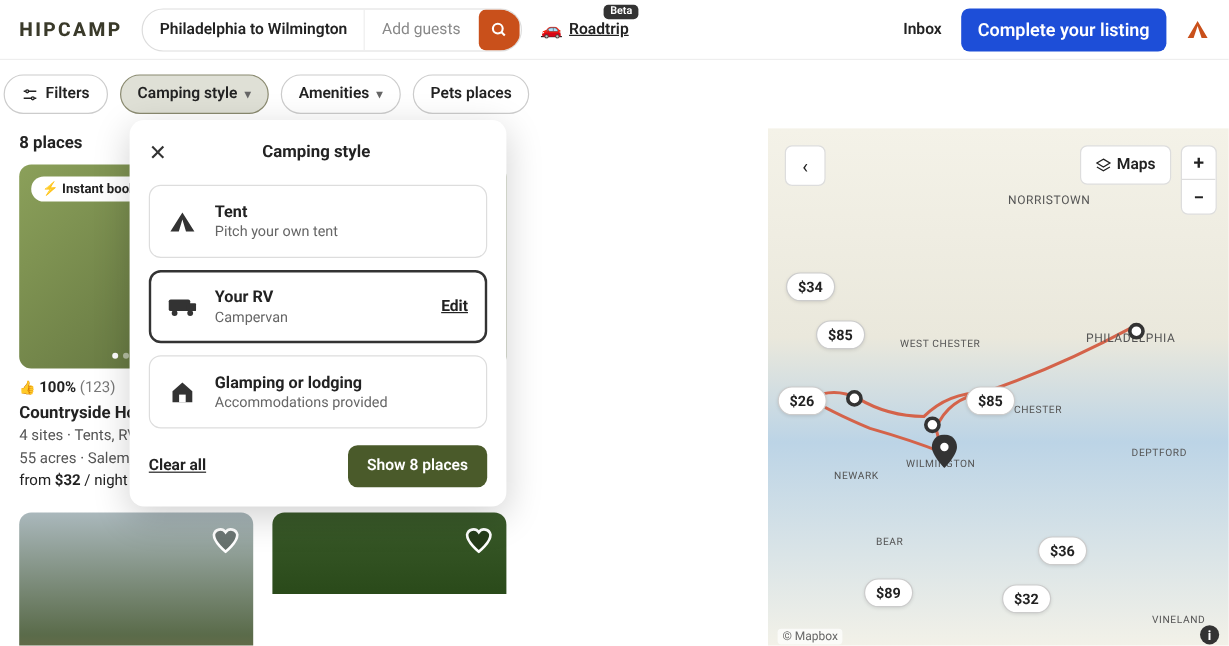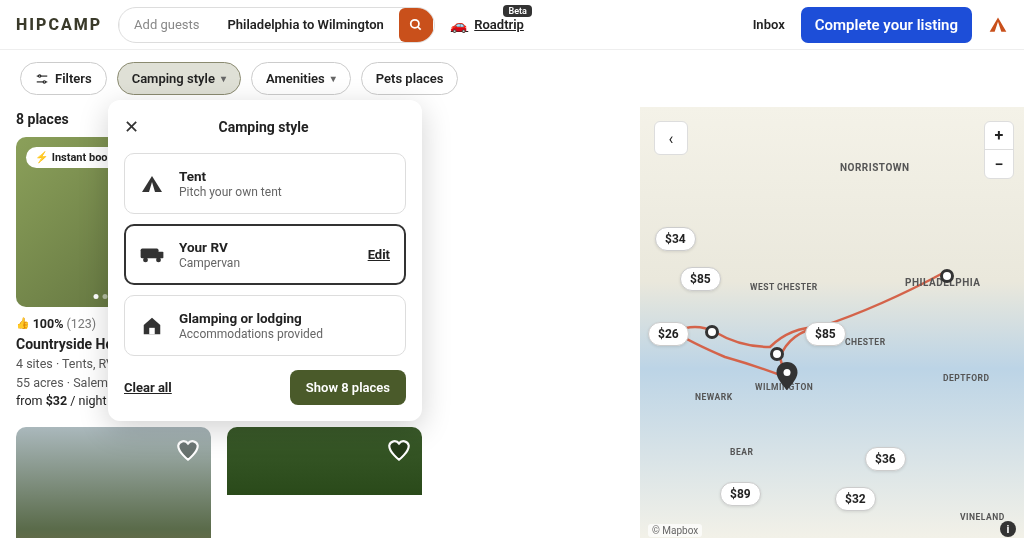--- a/index.html
+++ b/index.html
@@ -11,21 +11,21 @@
 .search-pill .seg.dest{font-weight:600}
 .search-pill .seg.guests{color:#888;border-left:1px solid #eee}
 .search-btn{width:34px;height:34px;background:#c9501b;display:flex;align-items:center;justify-content:center;color:#fff;border-radius:6px;margin:1px}
 .roadtrip{display:flex;align-items:center;gap:6px;font-size:13px;font-weight:600;text-decoration:underline;position:relative}
 .roadtrip .car{font-size:14px}
 .beta{position:absolute;top:-12px;right:-8px;background:#333;color:#fff;font-size:9px;padding:1px 5px;border-radius:4px;font-weight:600}
 .header-spacer{flex:1}
 .inbox{font-size:13px;font-weight:600}
 .complete-btn{background:#1d4ed8;color:#fff;font-size:15px;padding:9px 14px;border-radius:7px;font-weight:600}
 .tent-logo{width:20px;color:#c9501b}
-.filter-bar{display:flex;align-items:center;gap:10px;padding:12px 20px}
+.filter-bar{display:flex;align-items:center;gap:10px;padding:12px 3px}
 .chip{border:1px solid #ccc;border-radius:22px;padding:8px 14px;font-size:13px;font-weight:600;display:flex;align-items:center;gap:6px;background:#fff}
 .chip.sel{background:#dfe0d6;border-color:#8a8a70}
 .chip .car{font-size:10px;color:#666}
 .body{display:flex;height:calc(100% - 102px)}
 .listings{width:640px;padding:0 16px;overflow:hidden}
 .count{font-size:14px;font-weight:700;margin:4px 0 10px}
 .grid{display:flex;flex-wrap:wrap;gap:16px}
 .card{width:195px}
 .card .img{height:170px;border-radius:10px;position:relative;background:#556b2f;background-size:cover}
 .card .img.bg1{background:linear-gradient(135deg,#8ba05a 0%,#5a6b3a 100%)}
@@ -45,21 +45,21 @@
 .meta .price b{font-weight:700}
 .map{flex:1;position:relative;background:linear-gradient(180deg,#f4f2e8 0%,#eae8dc 40%,#bcd4e6 60%,#f4f2e8 100%)}
 .map-back{position:absolute;top:14px;left:14px;width:34px;height:34px;background:#fff;border:1px solid #ddd;border-radius:6px;display:flex;align-items:center;justify-content:center;font-size:16px}
 .map-btn{position:absolute;top:14px;right:48px;background:#fff;border:1px solid #ddd;border-radius:6px;padding:8px 12px;font-size:13px;font-weight:600;display:flex;align-items:center;gap:5px}
 .zoom{position:absolute;top:14px;right:10px;width:30px;background:#fff;border:1px solid #ddd;border-radius:6px;overflow:hidden}
 .zoom div{height:28px;display:flex;align-items:center;justify-content:center;font-size:16px;font-weight:600}
 .zoom div:first-child{border-bottom:1px solid #ddd}
 .price-pin{position:absolute;background:#fff;border:1px solid #ccc;border-radius:14px;padding:4px 9px;font-size:12px;font-weight:700;box-shadow:0 1px 3px rgba(0,0,0,.1)}
 .map-dot{position:absolute;width:14px;height:14px;background:#fff;border:3px solid #333;border-radius:50%}
 .map-pin{position:absolute;width:22px;height:28px;color:#333}
-.map-label{position:absolute;font-size:10px;font-weight:700;color:#555;letter-spacing:.5px}
+.map-label{position:absolute;font-size:10px;font-weight:400;color:#555;letter-spacing:.5px}
 .road{position:absolute;stroke:#d4634a;stroke-width:2.5;fill:none}
 .attribution{position:absolute;bottom:6px;left:8px;font-size:10px;color:#666;background:rgba(255,255,255,.7);padding:1px 4px;border-radius:3px}
 .info-circ{position:absolute;bottom:6px;right:8px;width:16px;height:16px;border-radius:50%;background:#333;color:#fff;font-size:11px;display:flex;align-items:center;justify-content:center;font-weight:700}
 .popover{position:absolute;top:100px;left:108px;width:314px;background:#fff;border-radius:12px;box-shadow:0 8px 30px rgba(0,0,0,.18);z-index:50;padding:16px}
 .pop-head{display:flex;align-items:center;margin-bottom:16px}
 .pop-close{font-size:18px;font-weight:300;color:#333}
 .pop-title{flex:1;text-align:center;font-size:14px;font-weight:700;margin-right:18px}
 .opt{border:1px solid #ddd;border-radius:10px;padding:14px;margin-bottom:10px;display:flex;align-items:center;gap:14px;position:relative}
 .opt.sel{border:2px solid #333;padding:13px}
 .opt-icon{width:26px;height:26px;display:flex;align-items:center;justify-content:center;font-size:20px}
@@ -70,22 +70,22 @@
 .clear-all{font-size:13px;font-weight:700;text-decoration:underline}
 .show-btn{background:#4a5a2a;color:#fff;padding:10px 16px;border-radius:8px;font-size:13px;font-weight:600}
 .thumb{font-size:11px}
 </style>
 </head>
 <body>
 
 <div class="header">
   <div class="logo">HIPCAMP</div>
   <div class="search-pill">
+    <div class="seg dest">Philadelphia to Wilmington</div>
     <div class="seg guests">Add guests</div>
-    <div class="seg dest">Philadelphia to Wilmington</div>
     <div class="search-btn">
       <svg width="14" height="14" viewBox="0 0 24 24" fill="none" stroke="currentColor" stroke-width="3">
           <circle cx="10" cy="10" r="7"></circle>
           <line x1="20" y1="20" x2="15" y2="15"></line>
         </svg>
     </div>
   </div>
   <div class="roadtrip">
     <span class="car">🚗</span>
     <span>Roadtrip</span>
@@ -197,20 +197,27 @@
     </div>
   </div>
 
   <div class="map">
     <svg style="position:absolute;top:0;left:0;width:100%;height:100%">
       <path class="road" d="M 305 165 Q 240 200 180 220 Q 150 225 140 250 L 145 270 Q 120 260 85 250 Q 50 235 35 225 Q 55 215 75 225 Q 100 240 130 240 Q 150 220 180 220"></path>
     </svg>
     <div class="map-back">
         <span>‹</span>
       </div>
+    <div class="map-btn">
+      <svg width="13" height="13" viewBox="0 0 24 24" fill="none" stroke="currentColor" stroke-width="2">
+          <polygon points="12,3 22,9 12,15 2,9"></polygon>
+          <polyline points="2,15 12,21 22,15"></polyline>
+        </svg>
+      <span>Maps</span>
+    </div>
     <div class="zoom">
       <div>+</div>
       <div>−</div>
     </div>
 
     <div id="price-pins">
         <div class="price-pin" style="left: 15px; top: 120px;">$34</div>
         <div class="price-pin" style="left: 40px; top: 160px;">$85</div>
         <div class="price-pin" style="left: 8px; top: 215px;">$26</div>
         <div class="price-pin" style="left: 165px; top: 215px;">$85</div>

